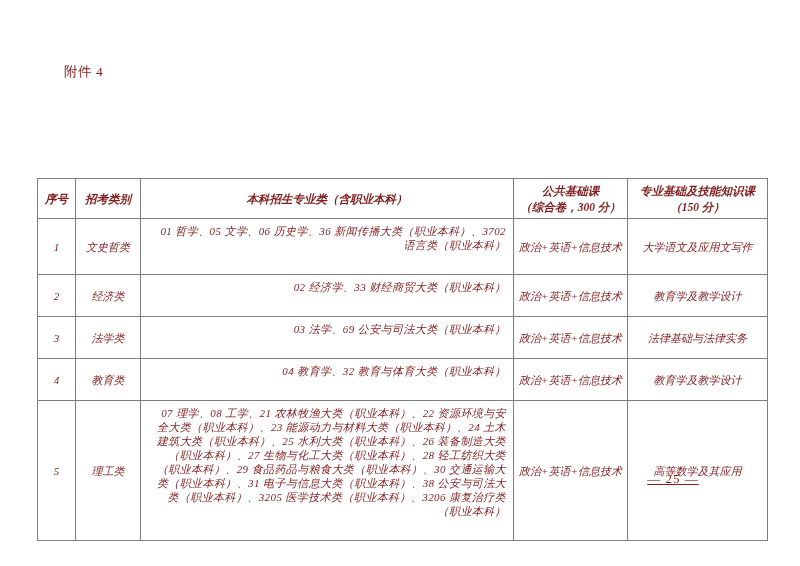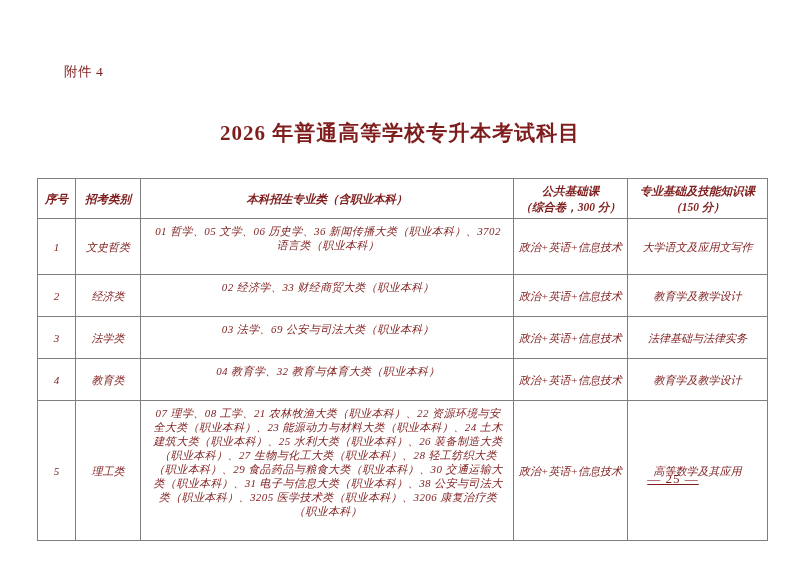--- a/index.html
+++ b/index.html
@@ -57,21 +57,21 @@
   }
   .exam-table td {
     font-size: 11px;
     line-height: 14px;
   }
   .cell-center {
     text-align: center;
     padding: 2px;
   }
   .cell-majors {
-    text-align: center;
+    text-align: right;
     padding: 5px 7px 22px 9px;
     letter-spacing: 0.4px;
   }
   thead tr        { height: 40px; }
   tbody tr:nth-child(1) { height: 43px; }
   tbody tr:nth-child(2) { height: 28px; }
   tbody tr:nth-child(3) { height: 28px; }
   tbody tr:nth-child(4) { height: 29px; }
   tbody tr:nth-child(5) { height: 124px; }
   .page-number {
@@ -85,21 +85,20 @@
     text-decoration: underline;
   }
 </style>
 </head>
 <body>
 
 <div class="page">
 
   <div class="attachment">附件 4</div>
 
-  <div class="doc-title">2026 年普通高等学校专升本考试科目</div>
 
   <table class="exam-table">
     <colgroup>
       <col style="width:38px">
       <col style="width:65px">
       <col style="width:373px">
       <col style="width:114px">
       <col style="width:140px">
     </colgroup>
     <thead>

